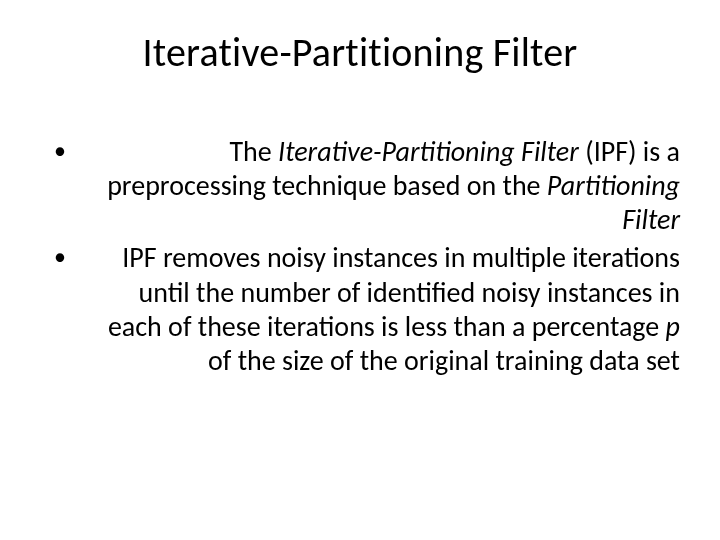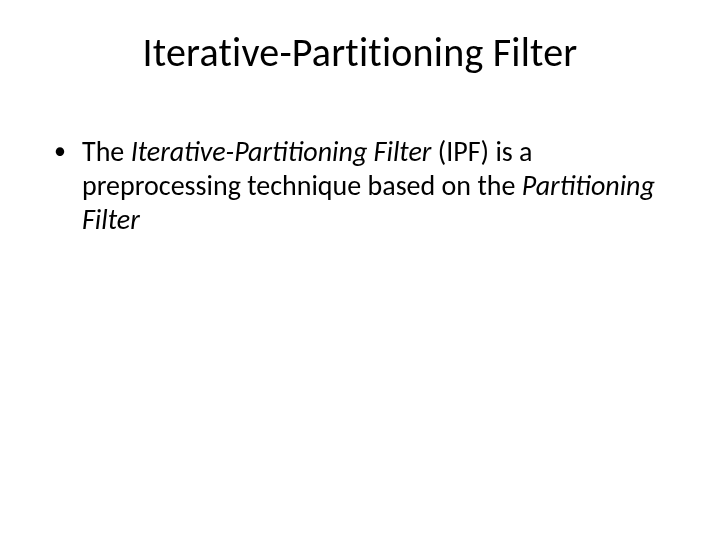--- a/index.html
+++ b/index.html
@@ -1,15 +1,15 @@
 <!DOCTYPE html>
 <html><head>
   <meta charset="utf-8">
   <style>
-    * { margin: 0; padding: 0; box-sizing: border-box; }
+    * { margin: 0; padding: 0; box-sizing: border-box; text-align: right; }
     body {
       width: 720px;
       height: 540px;
       background: #ffffff;
       font-family: Calibri, "Segoe UI", Arial, sans-serif;
       color: #000000;
       padding: 28px 40px 40px 40px;
       overflow: hidden;
     }
     .title {
@@ -43,13 +43,16 @@
   </style>
 </head>
 <body>
 
 <h1 class="title">Iterative-Partitioning Filter</h1>
 
 <ul class="content">
   <li>
     <span>The </span><span class="italic">Iterative-Partitioning Filter </span><span>(IPF) is a preprocessing technique based on the </span><span class="italic">Partitioning Filter</span>
   </li>
+  <li>
+    <span>IPF removes noisy instances in multiple iterations until the number of identified noisy instances in each of these iterations is less than a percentage </span><span class="italic">p</span><span> of the size of the original training data set</span>
+  </li>
 </ul>
 
 </body></html>

